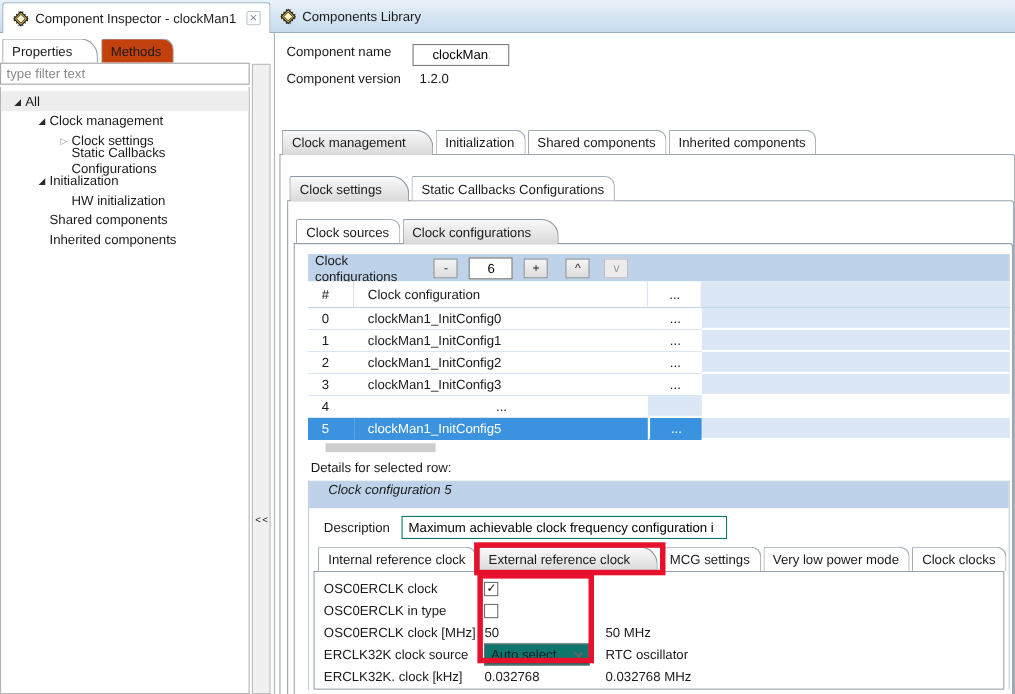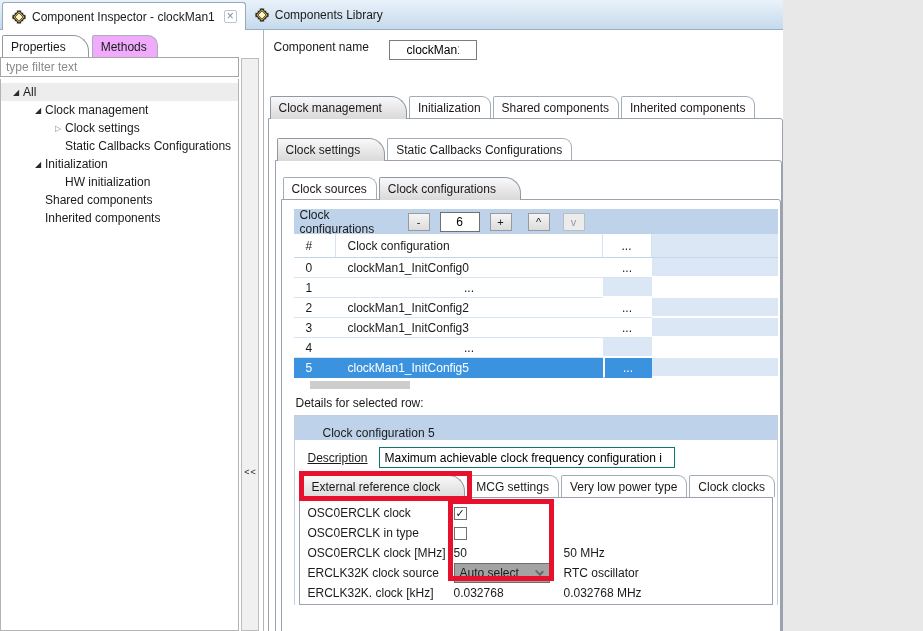--- a/index.html
+++ b/index.html
@@ -1,34 +1,34 @@
 <!DOCTYPE html>
 <html><head>
 <meta charset="utf-8">
 <style>
   * { box-sizing: border-box; margin: 0; padding: 0; }
   body { background:#e8e8e8; }
-  .page{ width:783px; height:631px; position:relative; overflow:hidden; background:#fff;
+  .page{ width:923px; height:631px; position:relative; overflow:hidden; background:#fff;
          font:12px "Liberation Sans", sans-serif; color:#1a1a1a; }
 
   
   .topbar{ height:30px; background:linear-gradient(#e9f2fa,#c6daec); border-bottom:1px solid #96adc2;
            display:flex; align-items:flex-end; padding-left:2px; }
   .viewtab{ display:flex; align-items:center; gap:5px; height:28px; padding:0 8px; white-space:nowrap; }
   .viewtab.active{ background:#fff; border:1px solid #96a8ba; border-bottom:none; border-radius:3px 3px 0 0; margin-bottom:-1px; }
   .viewtab .close{ font-size:12px; color:#7d8b99; border:1px solid #b9c5d1; border-radius:2px; width:13px; height:13px;
                    line-height:11px; text-align:center; margin-left:4px; }
   .chip{ width:16px; height:16px; flex:0 0 16px; }
 
   .mainrow{ display:flex; height:601px; }
 
   
   .leftpanel{ width:284px; display:flex; flex-direction:column; }
   .proptabs{ height:27px; display:flex; align-items:flex-end; padding-left:2px; }
-  .ptab{ border:1px solid #a7b0ba; border-bottom:none; background:#f0abfc; padding:4px 10px 3px 8px; border-radius:2px 10px 0 0; margin-right:3px; }
+  .ptab{ border:1px solid #a7b0ba; border-bottom:none; background:#c2410c; padding:4px 10px 3px 8px; border-radius:2px 10px 0 0; margin-right:3px; }
   .ptab.active{ background:#fff; border-color:#8f99a4; padding-right:22px; border-radius:2px 16px 0 0; }
   .filter{ width:100%; height:20px; border:1px solid #a6a6a6; padding:0 5px; font:12px "Liberation Sans",sans-serif; color:#333; }
   .filter::placeholder{ color:#8a8a8a; }
   .tree{ flex:1; border:1px solid #b4b4b4; border-top:none; margin-top:2px; background:#fff; padding-top:4px; overflow:hidden; }
   .titem{ height:18px; display:flex; align-items:center; }
   .titem.sel{ background:#ededed; }
   .titem .exp{ width:14px; text-align:center; font-size:8px; color:#2a2a2a; flex:0 0 14px; }
   .titem .exp.open{ color:#8a8a8a; }
   .ind0{ padding-left:8px; } .ind1{ padding-left:30px; } .ind2{ padding-left:50px; }
 
@@ -77,34 +77,34 @@
   .cell{ padding-left:12px; display:flex; align-items:center; background:#fff; border-bottom:1px solid #d9e5f2; }
   .cell.ctr{ justify-content:center; padding-left:0; }
   .fill{ background:#dbe7f4; border-bottom:2px solid #fff; }
   .trow.head .fill{ border-bottom:1px solid #c3d5e8; }
   .trow.sel .cell{ background:#3b93e0; color:#fff; border-bottom:1px solid #3b93e0; }
   .trow.sel .cell.ctr{ border-left:2px solid #fff; }
   .hscroll{ height:8px; width:100px; margin:3px 0 0 16px; background:#cdcdcd; }
 
   .details-caption{ margin:7px 0 5px 14px; }
   .detgroup{ margin:0 2px 0 12px; border:1px solid #c2cfdd; border-bottom:none; }
-  .dethead{ height:24px; background:#bed3e9; display:flex; align-items:flex-end; padding-left:28px; }
+  .dethead{ height:24px; background:#bed3e9; display:flex; align-items:flex-start; padding-left:17px;font-style:italic; }
   .descrow{ display:flex; align-items:center; padding:7px 0 5px 13px; }
-  .desclabel{ width:71px;text-decoration:underline; }
+  .desclabel{ width:71px; }
   .desc-input{ width:296px; height:21px; border:1px solid #0f766e; padding:0 5px; font:12px "Liberation Sans",sans-serif;
                white-space:nowrap; overflow:hidden; }
   .folder4{ margin:2px 0 0 6px; }
   .folder4 > .tabcontent{ margin:0 4px 0 -2px; height:108px; border-radius:0; }
   .redtab{ position:absolute; inset:-5px -8px -3px -5px; border:5px solid #e8112d; z-index:6; pointer-events:none; }
 
   .fields{ position:relative; padding:5px 0 0 0; }
   .frow{ display:grid; grid-template-columns:146px 110px 1fr; align-items:center; height:20px; padding-left:8px; }
   .chk{ width:13px; height:13px; border:1px solid #707070; background:#fff; font-size:11px; line-height:11px;
         text-align:center; color:#111; }
-  .combo{ width:96px; height:20px; border:1px solid #6e6e6e; background:#a3a3a3; display:flex; align-items:center;
+  .combo{ width:96px; height:20px; border:1px solid #6e6e6e; background:#0f766e; display:flex; align-items:center;
           padding-left:5px; position:relative; }
   .combo .arrow{ position:absolute; right:6px; top:6px; width:7px; height:7px; border-right:2px solid #666;
                  border-bottom:2px solid #666; transform:rotate(45deg) scale(1,.8); transform-origin:center; margin-top:-2px; }
   .redbox2{ position:absolute; left:148px; top:1px; width:106px; height:82px; border:5px solid #e8112d; z-index:5; pointer-events:none; }
 
   .tooltip-sliver{ position:absolute; left:808px; top:622px; width:115px; height:14px; border:1px solid #7a7a7a;
                    border-top-width:2px; background:#f6f6cf; }
 </style>
 </head>
 <body>
@@ -183,20 +183,24 @@
     <div class="splitter">
       <span class="collapse-btn">&lt;&lt;</span>
     </div>
     <div class="gap2"></div>
 
     <div class="rightpanel">
       <div class="hdr-row">
         <span class="hdr-label">Component name</span>
         <input class="name-input" value="clockMan1" style="">
       </div>
+      <div class="hdr-row v2">
+        <span class="hdr-label">Component version</span>
+        <span class="version-val">1.2.0</span>
+      </div>
 
       <div class="folder1">
         <div class="tabrow">
           <div class="tab active">Clock management</div>
           <div class="tab">Initialization</div>
           <div class="tab">Shared components</div>
           <div class="tab">Inherited components</div>
         </div>
         <div class="tabcontent">
 
@@ -233,20 +237,21 @@
                       <span class="fill"></span>
                     </div>
                     <div class="trow">
                       <span class="cell">0</span>
                       <span class="cell">clockMan1_InitConfig0</span>
                       <span class="cell ctr">...</span>
                       <span class="fill"></span>
                     </div>
                     <div class="trow">
                       <span class="cell">1</span>
+                      <span class="cell">clockMan1_InitConfig1</span>
                       <span class="cell ctr">...</span>
                       <span class="fill"></span>
                     </div>
                     <div class="trow">
                       <span class="cell">2</span>
                       <span class="cell">clockMan1_InitConfig2</span>
                       <span class="cell ctr">...</span>
                       <span class="fill"></span>
                     </div>
                     <div class="trow">
@@ -275,26 +280,27 @@
                     <div class="dethead">
                       <span>Clock configuration 5</span>
                     </div>
                     <div class="descrow">
                       <span class="desclabel">Description</span>
                       <input class="desc-input" value="Maximum achievable clock frequency configuration i" style="">
                     </div>
 
                     <div class="folder4">
                       <div class="tabrow">
+                        <div class="tab">Internal reference clock</div>
                         <div class="tab active">
                           <span>External reference clock</span>
                           <span class="redtab"></span>
                         </div>
                         <div class="tab">MCG settings</div>
-                        <div class="tab">Very low power type</div>
+                        <div class="tab">Very low power mode</div>
                         <div class="tab">Clock clocks</div>
                       </div>
                       <div class="tabcontent">
                         <div class="fields">
                           <span class="redbox2"></span>
                           <div class="frow">
                             <span>OSC0ERCLK clock</span>
                             <span class="chk">✓</span>
                             <span></span>
                           </div>

